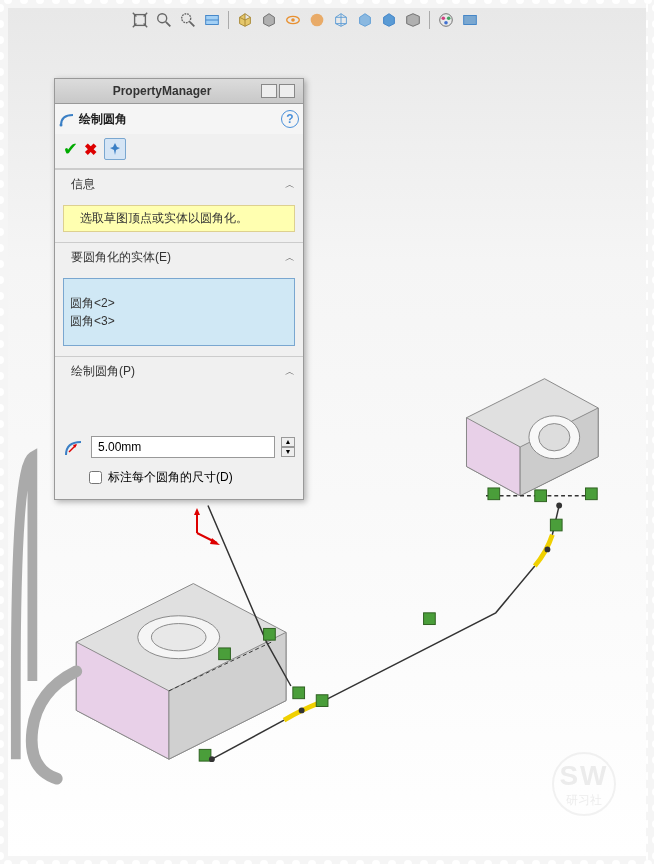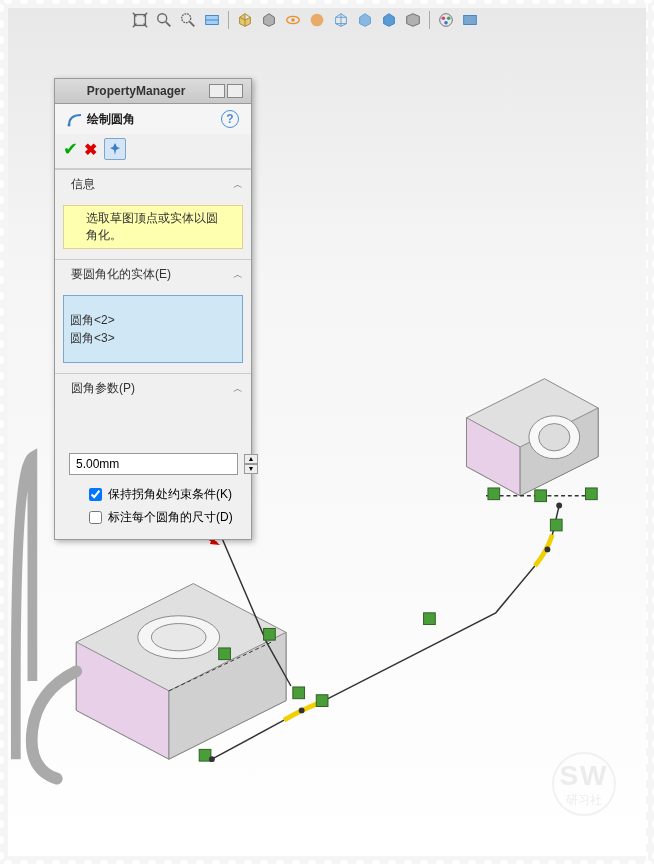--- a/index.html
+++ b/index.html
@@ -3,40 +3,40 @@
 <meta charset="utf-8">
 <style>
 * { box-sizing: border-box; margin: 0; padding: 0; }
 body { font-family: "Microsoft YaHei", Arial, sans-serif; font-size: 12px; background: #f5f5f5; width: 654px; height: 864px; position: relative; overflow: hidden; }
 .stamp-border { position: absolute; inset: 0; pointer-events: none; }
 .viewport { position: absolute; inset: 8px; background: linear-gradient(to bottom, #e8e8e8 0%, #f5f5f5 30%, #ffffff 100%); }
 .toolbar { position: absolute; top: 10px; left: 130px; display: flex; gap: 4px; align-items: center; z-index: 5; }
 .tool-icon { width: 20px; height: 20px; display: flex; align-items: center; justify-content: center; cursor: pointer; }
 .tool-icon svg { width: 18px; height: 18px; }
 .sep { width: 1px; height: 18px; background: #aaa; margin: 0 2px; }
-.panel { position: absolute; top: 78px; left: 54px; width: 198px; background: #f0f0f0; border: 1px solid #999; box-shadow: 2px 2px 6px rgba(0,0,0,0.3); z-index: 10; }
+.panel { position: absolute; top: 78px; left: 54px; width: 250px; background: #f0f0f0; border: 1px solid #999; box-shadow: 2px 2px 6px rgba(0,0,0,0.3); z-index: 10; }
 .panel-header { background: linear-gradient(to bottom, #dcdcdc, #c8c8c8); padding: 5px 8px; display: flex; align-items: center; justify-content: space-between; border-bottom: 1px solid #999; }
 .panel-title { font-weight: bold; color: #333; flex: 1; text-align: center; }
 .panel-header-icons { display: flex; gap: 2px; }
 .header-btn { width: 16px; height: 14px; border: 1px solid #888; background: #eee; cursor: pointer; }
-.cmd-header { padding: 6px 12px; display: flex; align-items: center; justify-content: space-between; background: #f5f5f5; }
+.cmd-header { padding: 6px 4px; display: flex; align-items: center; justify-content: space-between; background: #f5f5f5; }
 .cmd-title { font-weight: bold; color: #222; display: flex; align-items: center; gap: 4px; }
 .fillet-icon { width: 16px; height: 16px; }
 .help-icon { width: 18px; height: 18px; border: 1px solid #4a90d9; border-radius: 50%; color: #4a90d9; font-weight: bold; text-align: center; line-height: 16px; cursor: pointer; }
 .action-row { padding: 4px 8px 8px 8px; display: flex; gap: 6px; align-items: center; border-bottom: 1px solid #ccc; }
 .ok-btn { color: #0a0; font-size: 18px; cursor: pointer; }
 .cancel-btn { color: #d00; font-size: 16px; font-weight: bold; cursor: pointer; }
 .pin-btn { width: 22px; height: 22px; border: 1px solid #7aa7d0; background: #d5e5f5; border-radius: 2px; display: flex; align-items: center; justify-content: center; cursor: pointer; }
 .pin-btn svg { width: 14px; height: 14px; }
 .section { border-top: 1px solid #ccc; }
 .section-head { padding: 6px 8px; display: flex; justify-content: space-between; align-items: center; background: #f0f0f0; cursor: pointer; margin-left: 8px; }
 .section-head span { color: #333; }
 .collapse { color: #666; font-size: 10px; }
 .section-body { padding: 6px 8px 10px 8px; }
-.info-msg { background: #ffffb0; padding: 4px 22px; color: #333; border: 1px solid #ddd090; }
+.info-msg { background: #ffffb0; padding: 4px 16px; color: #333; border: 1px solid #ddd090; }
 .entity-list { background: #d0e8f5; border: 1px solid #7aa7d0; min-height: 48px; padding: 15px 6px; color: #333; line-height: 1.5; }
 .param-row { display: flex; align-items: center; gap: 6px; margin-bottom: 8px; margin-top: 44px; }
 .param-icon { width: 22px; height: 22px; display: flex; align-items: center; justify-content: center; }
 .param-input { flex: 1; padding: 3px 6px; border: 1px solid #999; font-size: 12px; }
 .spinner { display: flex; flex-direction: column; }
 .spin-btn { width: 14px; height: 10px; border: 1px solid #999; background: #eee; font-size: 7px; line-height: 7px; text-align: center; cursor: pointer; }
 .check-row { display: flex; align-items: center; gap: 6px; padding: 3px 0 3px 26px; }
 .check-row input { width: 13px; height: 13px; }
 .origin-marker { position: absolute; left: 174px; top: 500px; z-index: 2; }
 .watermark { position: absolute; right: 30px; bottom: 40px; opacity: 0.15; color: #888; text-align: center; z-index: 1; }
@@ -245,41 +245,37 @@
     <div class="section-body">
       <div class="entity-list">
         <div>圆角&lt;2&gt;</div>
         <div>圆角&lt;3&gt;</div>
       </div>
     </div>
   </div>
 
   <div class="section">
     <div class="section-head">
-      <span>圆角参数(P)</span>
+      <span>绘制圆角(P)</span>
       <span class="collapse">︿</span>
     </div>
     <div class="section-body">
       <div class="param-row">
         <div class="param-icon">
             <svg viewBox="0 0 22 22">
               <path d="M3 19 Q3 6 18 6" fill="none" stroke="#3a7fc5" stroke-width="2"></path>
               <path d="M6 16 L13 9" stroke="#d00" stroke-width="1.5"></path>
               <polygon points="14,8 10,9 12,12" fill="#d00"></polygon>
             </svg>
           </div>
         <input class="param-input" value="5.00mm" style="">
         <div class="spinner">
           <div class="spin-btn">▲</div>
           <div class="spin-btn">▼</div>
         </div>
-      </div>
-      <div class="check-row">
-        <input type="checkbox" checked="" style="">
-        <span>保持拐角处约束条件(K)</span>
       </div>
       <div class="check-row">
         <input type="checkbox" style="">
         <span>标注每个圆角的尺寸(D)</span>
       </div>
     </div>
   </div>
 </div>
 
 <svg class="stamp-border" width="654" height="864">

